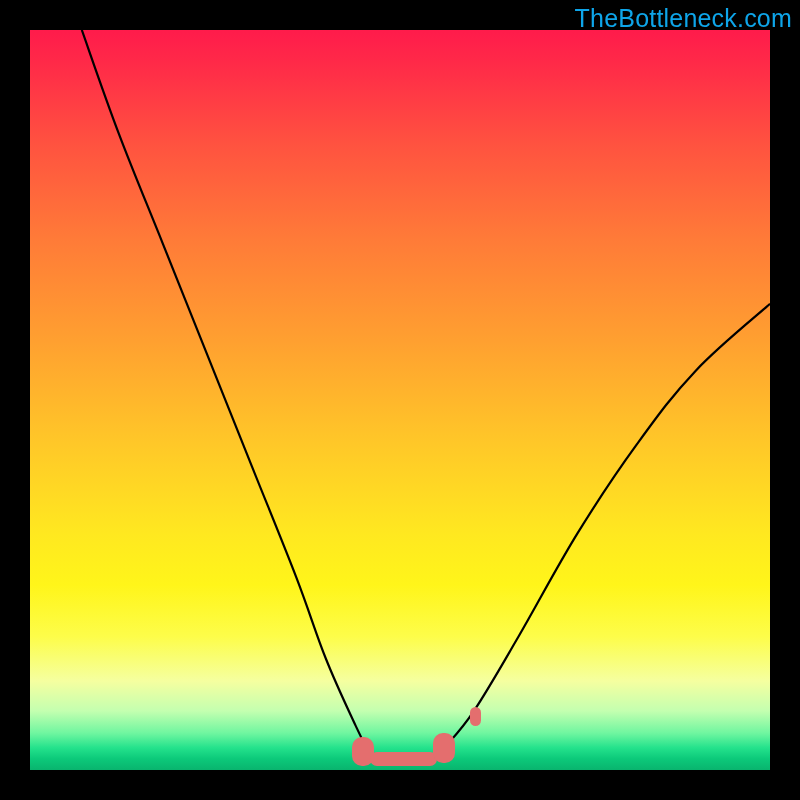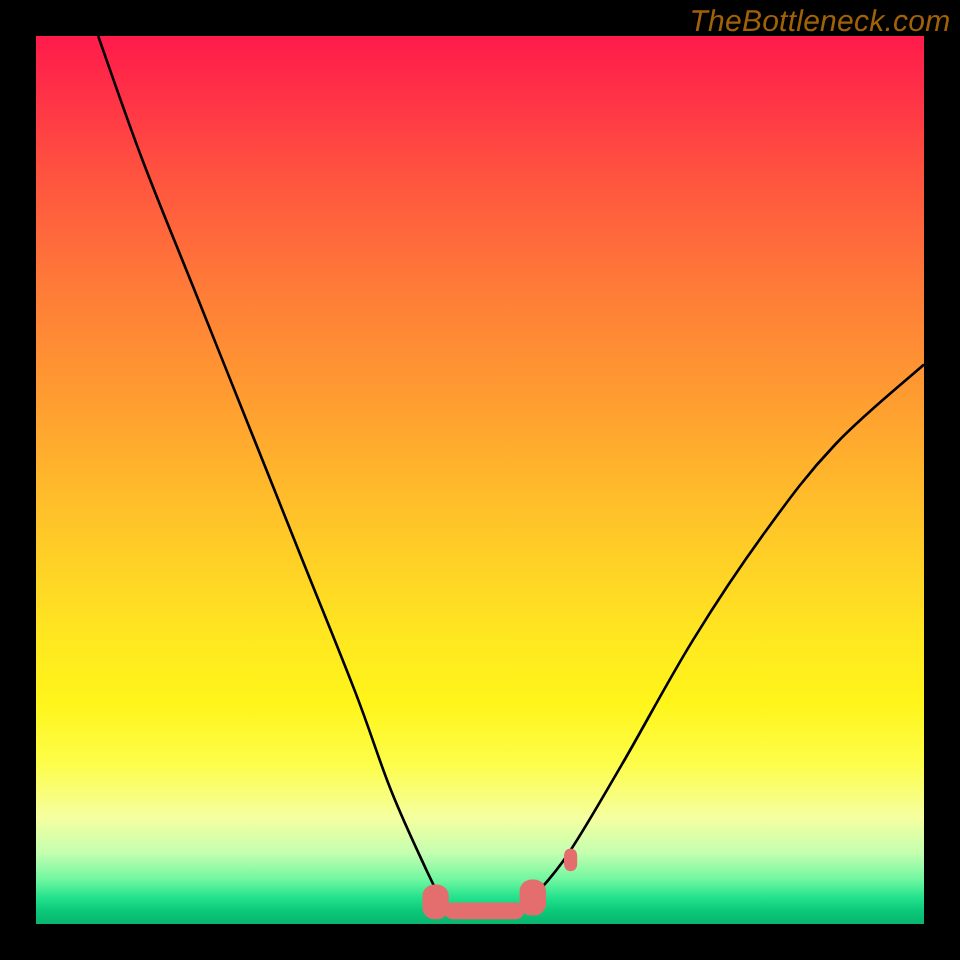--- a/index.html
+++ b/index.html
@@ -40,26 +40,25 @@
       #70f6a0 95%,
       #24e28c 97%,
       #0cc97a 98.5%,
       #09b46e 100%
     );
   }
   .watermark {
     position: absolute;
     top: 4px;
     right: 8px;
-    color: #a16207;
+    color: #0ea5e9;
     font-size: 25px;
     font-weight: 500;
     letter-spacing: 0.2px;
     user-select: none;
-    font-style: italic;
   }
   svg.curves {
     position: absolute;
     left: 0;
     top: 0;
     width: 740px;
     height: 740px;
   }
   .curve-path {
     fill: none;

